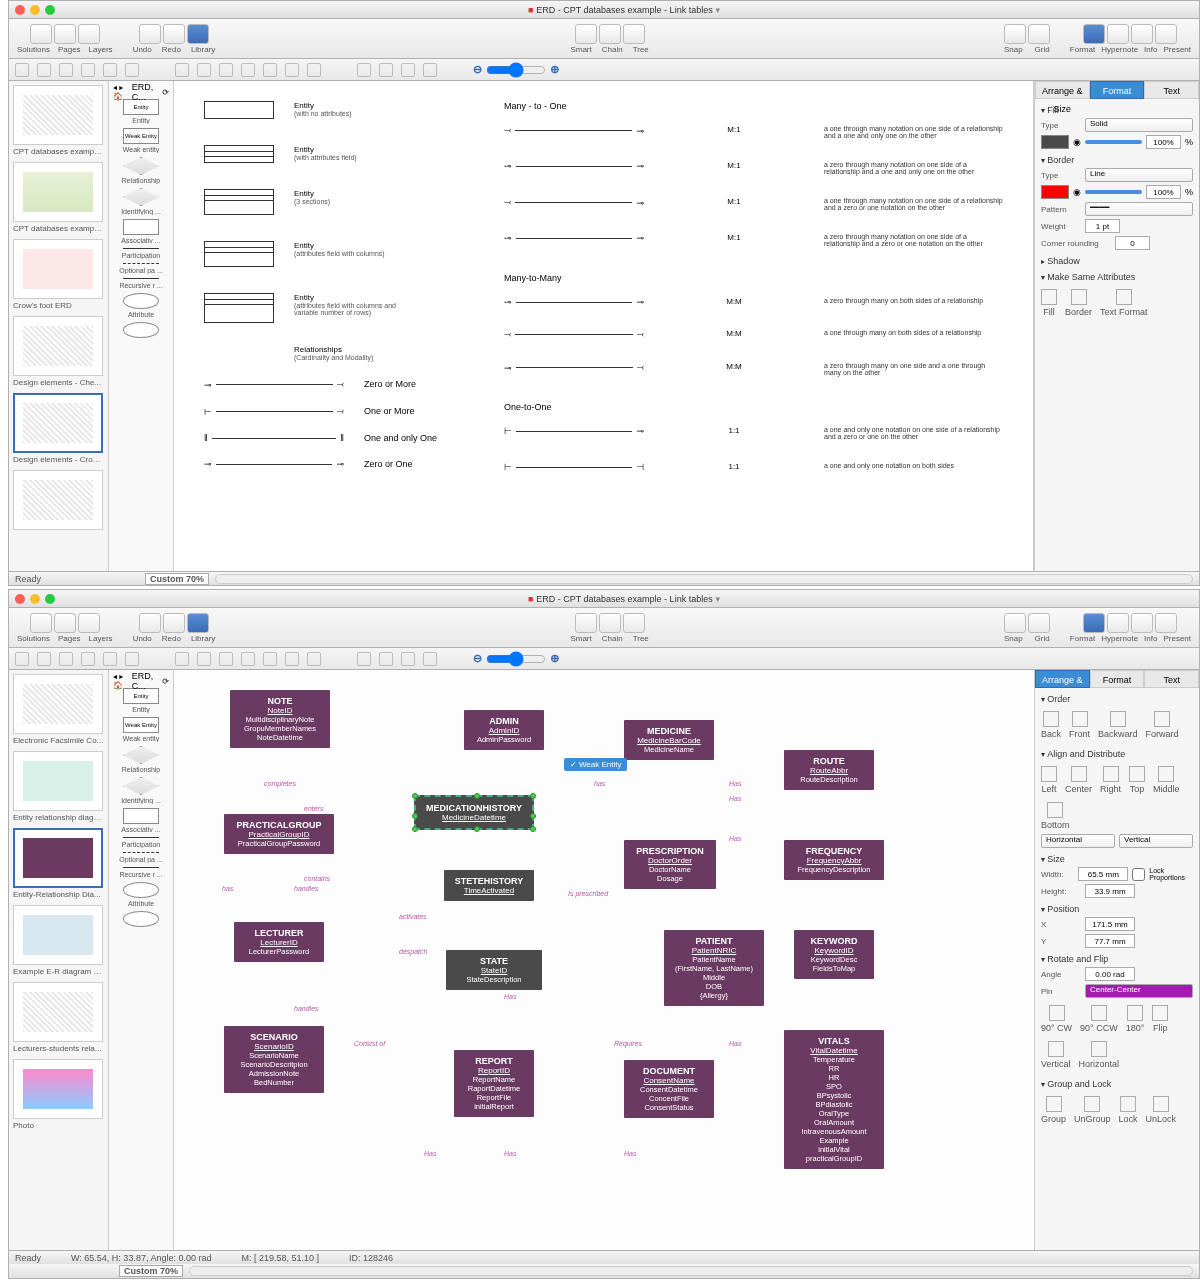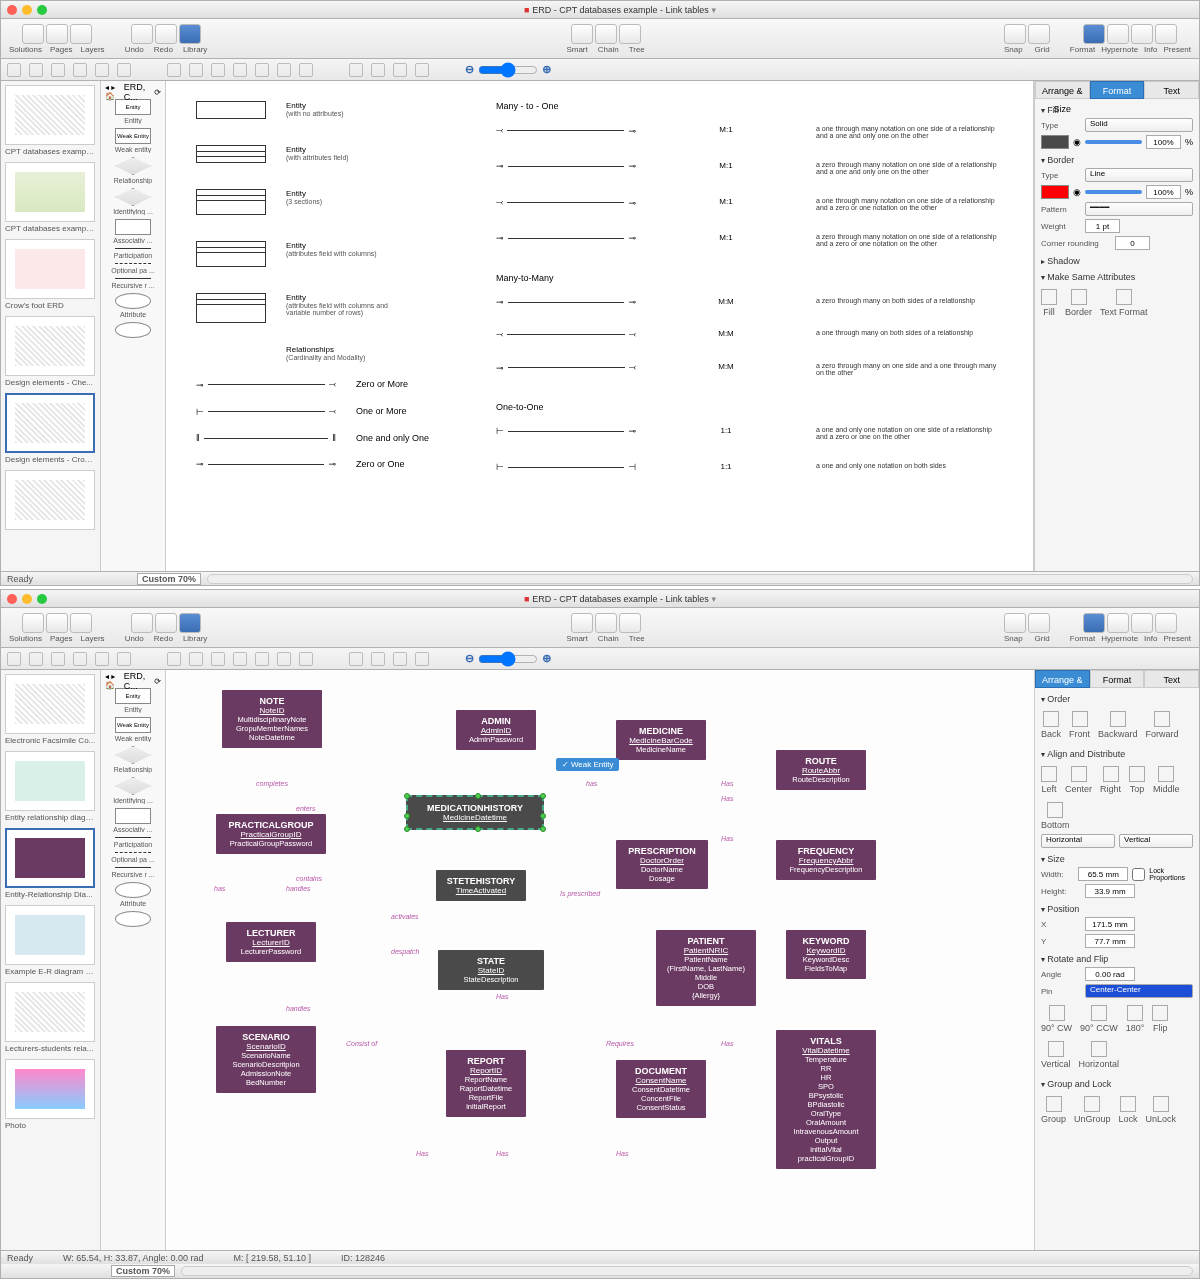--- a/index.html
+++ b/index.html
@@ -1,17 +1,17 @@
 <!DOCTYPE html>
 <html><head>
 <meta charset="utf-8">
 <style>
 *{margin:0;padding:0;box-sizing:border-box;font-family:-apple-system,Helvetica,Arial,sans-serif;font-size:9px;}
 body{background:#fff;}
-.app{border:1px solid #b0b0b0;}
+.app{border:1px solid #b0b0b0;margin-left:8px;}
 .titlebar{height:18px;background:linear-gradient(#f5f5f5,#e0e0e0);display:flex;align-items:center;padding:0 6px;border-bottom:1px solid #b0b0b0;}
 .dots{display:flex;gap:5px;}
 .dot{width:10px;height:10px;border-radius:50%;}
 .dot.r{background:#ff5f57;} .dot.y{background:#ffbd2e;} .dot.g{background:#28ca42;}
 .titlebar .title{flex:1;text-align:center;color:#333;font-size:10px;}
 .titlebar .title .red{color:#d33;}
 .toolbar{height:40px;background:linear-gradient(#f8f8f8,#e8e8e8);display:flex;align-items:center;padding:0 8px;border-bottom:1px solid #b0b0b0;gap:4px;}
 .tbgroup{display:flex;flex-direction:column;align-items:center;gap:1px;}
 .tb-icons{display:flex;gap:2px;}
 .tb-icon{width:22px;height:20px;background:linear-gradient(#fff,#e8e8e8);border:1px solid #bbb;border-radius:3px;}
@@ -54,21 +54,21 @@
 .rightpanel{width:165px;background:#f5f5f5;border-left:1px solid #ccc;}
 .rtabs{display:flex;height:18px;}
 .rtab{flex:1;text-align:center;font-size:9px;line-height:18px;background:#e8e8e8;border:1px solid #ccc;cursor:pointer;}
 .rtab.active{background:#3a8dd4;color:#fff;border-color:#2a6db4;}
 .rpanel-content{padding:6px;font-size:8px;}
 .rsection{margin-bottom:6px;}
 .rsection-hdr{font-size:8px;color:#333;margin-bottom:3px;}
 .rrow{display:flex;align-items:center;gap:4px;margin-bottom:3px;}
 .rlabel{width:40px;font-size:8px;color:#555;}
 .rselect{flex:1;height:14px;background:#fff;border:1px solid #aaa;border-radius:2px;font-size:8px;padding:0 4px;background:linear-gradient(#fff,#eee);}
-.rselect.blue{background:#1d4ed8;}
+.rselect.blue{background:#a21caf;}
 .colorswatch{width:28px;height:14px;border:1px solid #888;}
 .slider-r{flex:1;height:4px;background:linear-gradient(to right,#4a8de4,#4a8de4);border-radius:2px;}
 .rinput{width:35px;height:14px;border:1px solid #aaa;font-size:8px;text-align:center;}
 .statusbar{height:14px;background:linear-gradient(#f5f5f5,#e0e0e0);border-top:1px solid #b0b0b0;display:flex;align-items:center;padding:0 6px;font-size:8px;color:#555;}
 .custom-zoom{background:#fff;border:1px solid #aaa;padding:0 4px;margin-left:4px;font-weight:bold;}
 .scrollbar-h{flex:1;height:10px;background:#eee;border:1px solid #ccc;border-radius:5px;margin-left:6px;}
 
 
 .canvas2{flex:1;background:#fdfdfd;position:relative;}
 .entity{position:absolute;background:#6b3a62;color:#fff;text-align:center;padding:6px 8px;font-size:8px;border-radius:1px;}
@@ -687,21 +687,21 @@
       <div class="entity" style="left:610px;top:80px;width:90px">
           <div class="ename">ROUTE</div>
           <div class="ekey">RouteAbbr</div>
           <div class="efield">RouteDescription</div>
         </div>
       <div class="entity" style="left:50px;top:144px;width:110px">
           <div class="ename">PRACTICALGROUP</div>
           <div class="ekey">PracticalGroupID</div>
           <div class="efield">PracticalGroupPassword</div>
         </div>
-      <div class="entity dark sel" style="left:240px;top:125px;width:138px">
+      <div class="entity dark sel" style="left:240px;top:125px;width:120px">
           <div class="ename">MEDICATIONHISTORY</div>
           <div class="ekey">MedicineDatetime</div>
         <div class="selhandle" style="left:-4px;top:-4px"></div>
           <div class="selhandle" style="right:-4px;top:-4px"></div>
           <div class="selhandle" style="left:-4px;bottom:-4px"></div>
           <div class="selhandle" style="right:-4px;bottom:-4px"></div>
         <div class="selhandle" style="left:50%;top:-4px"></div>
           <div class="selhandle" style="left:50%;bottom:-4px"></div>
           <div class="selhandle" style="left:-4px;top:50%"></div>
           <div class="selhandle" style="right:-4px;top:50%"></div>
@@ -720,21 +720,21 @@
         </div>
       <div class="entity" style="left:60px;top:252px;width:90px">
           <div class="ename">LECTURER</div>
           <div class="ekey">LecturerID</div>
           <div class="efield">LecturerPassword</div>
         </div>
       <div class="entity dark" style="left:270px;top:200px;width:90px">
           <div class="ename">STETEHISTORY</div>
           <div class="ekey">TimeActivated</div>
         </div>
-      <div class="entity dark" style="left:272px;top:280px;width:106px">
+      <div class="entity dark" style="left:272px;top:280px;width:96px">
           <div class="ename">STATE</div>
           <div class="ekey">StateID</div>
           <div class="efield">StateDescription</div>
         </div>
       <div class="entity" style="left:490px;top:260px;width:100px">
           <div class="ename">PATIENT</div>
           <div class="ekey">PatientNRIC</div>
           <div class="efield">PatientName (FirstName, LastName)</div>
           <div class="efield">Middle</div>
           <div class="efield">DOB</div>
@@ -774,21 +774,21 @@
           <div class="ekey">VitalDatetime</div>
           <div class="efield">Temperature</div>
           <div class="efield">RR</div>
           <div class="efield">HR</div>
           <div class="efield">SPO</div>
           <div class="efield">BPsystolic</div>
           <div class="efield">BPdiastolic</div>
           <div class="efield">OralType</div>
           <div class="efield">OralAmount</div>
           <div class="efield">IntravenousAmount</div>
-          <div class="efield">Output</div>
+          <div class="efield">Example</div>
           <div class="efield">initialVital</div>
           <div class="efield">practicalGroupID</div>
         </div>
     </div>
     <div class="rightpanel">
       <div class="rtabs">
         <div class="rtab active">Arrange &amp; Size</div>
         <div class="rtab">Format</div>
         <div class="rtab">Text</div>
       </div>

